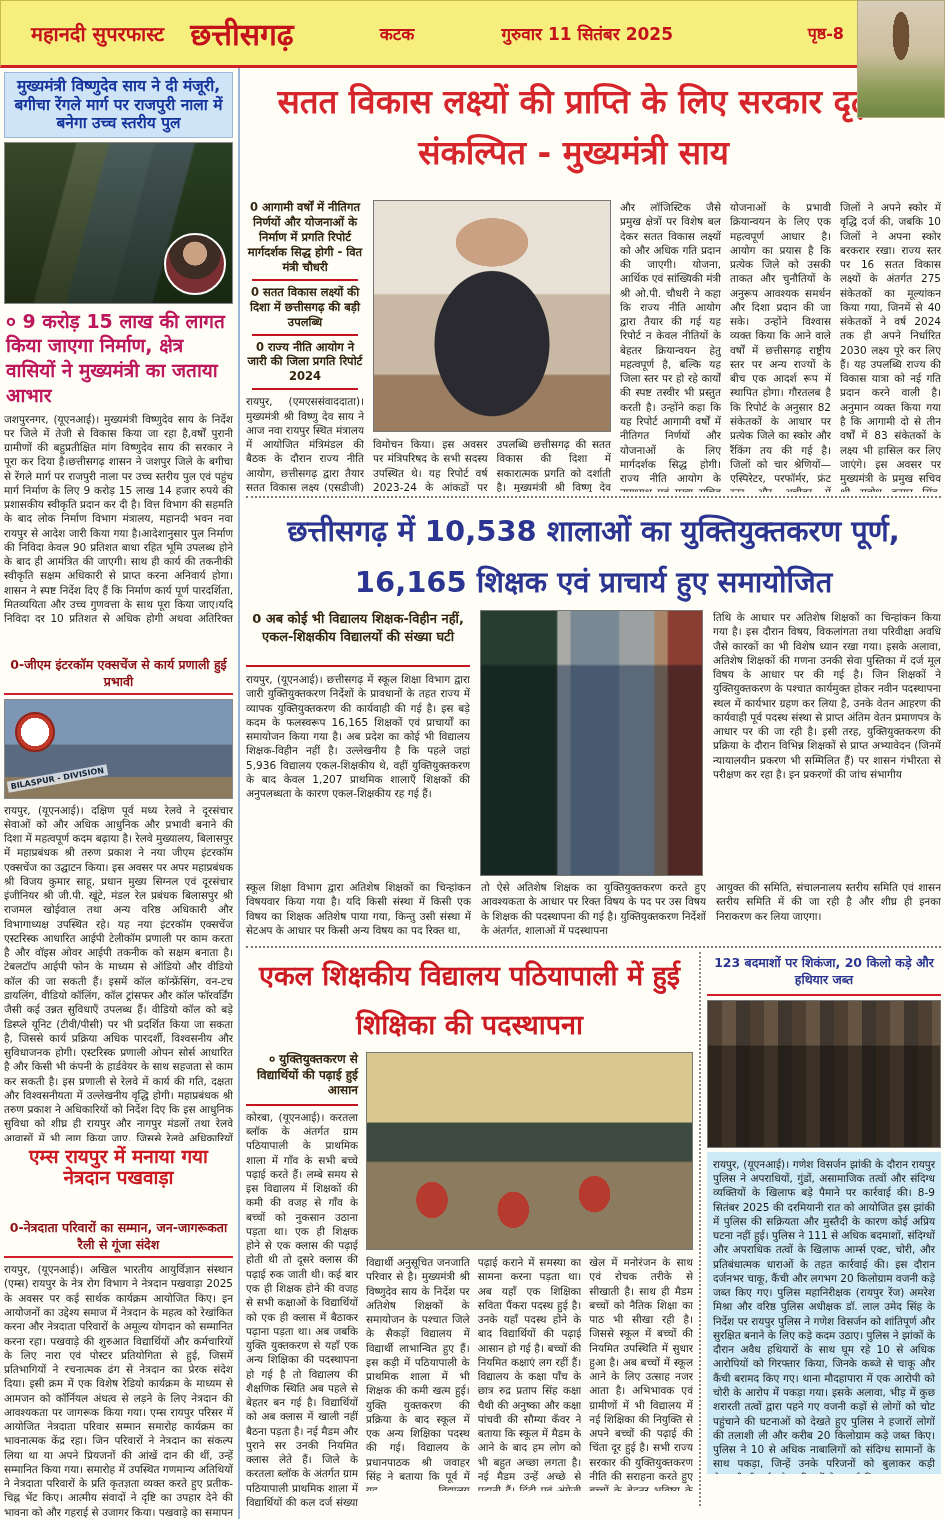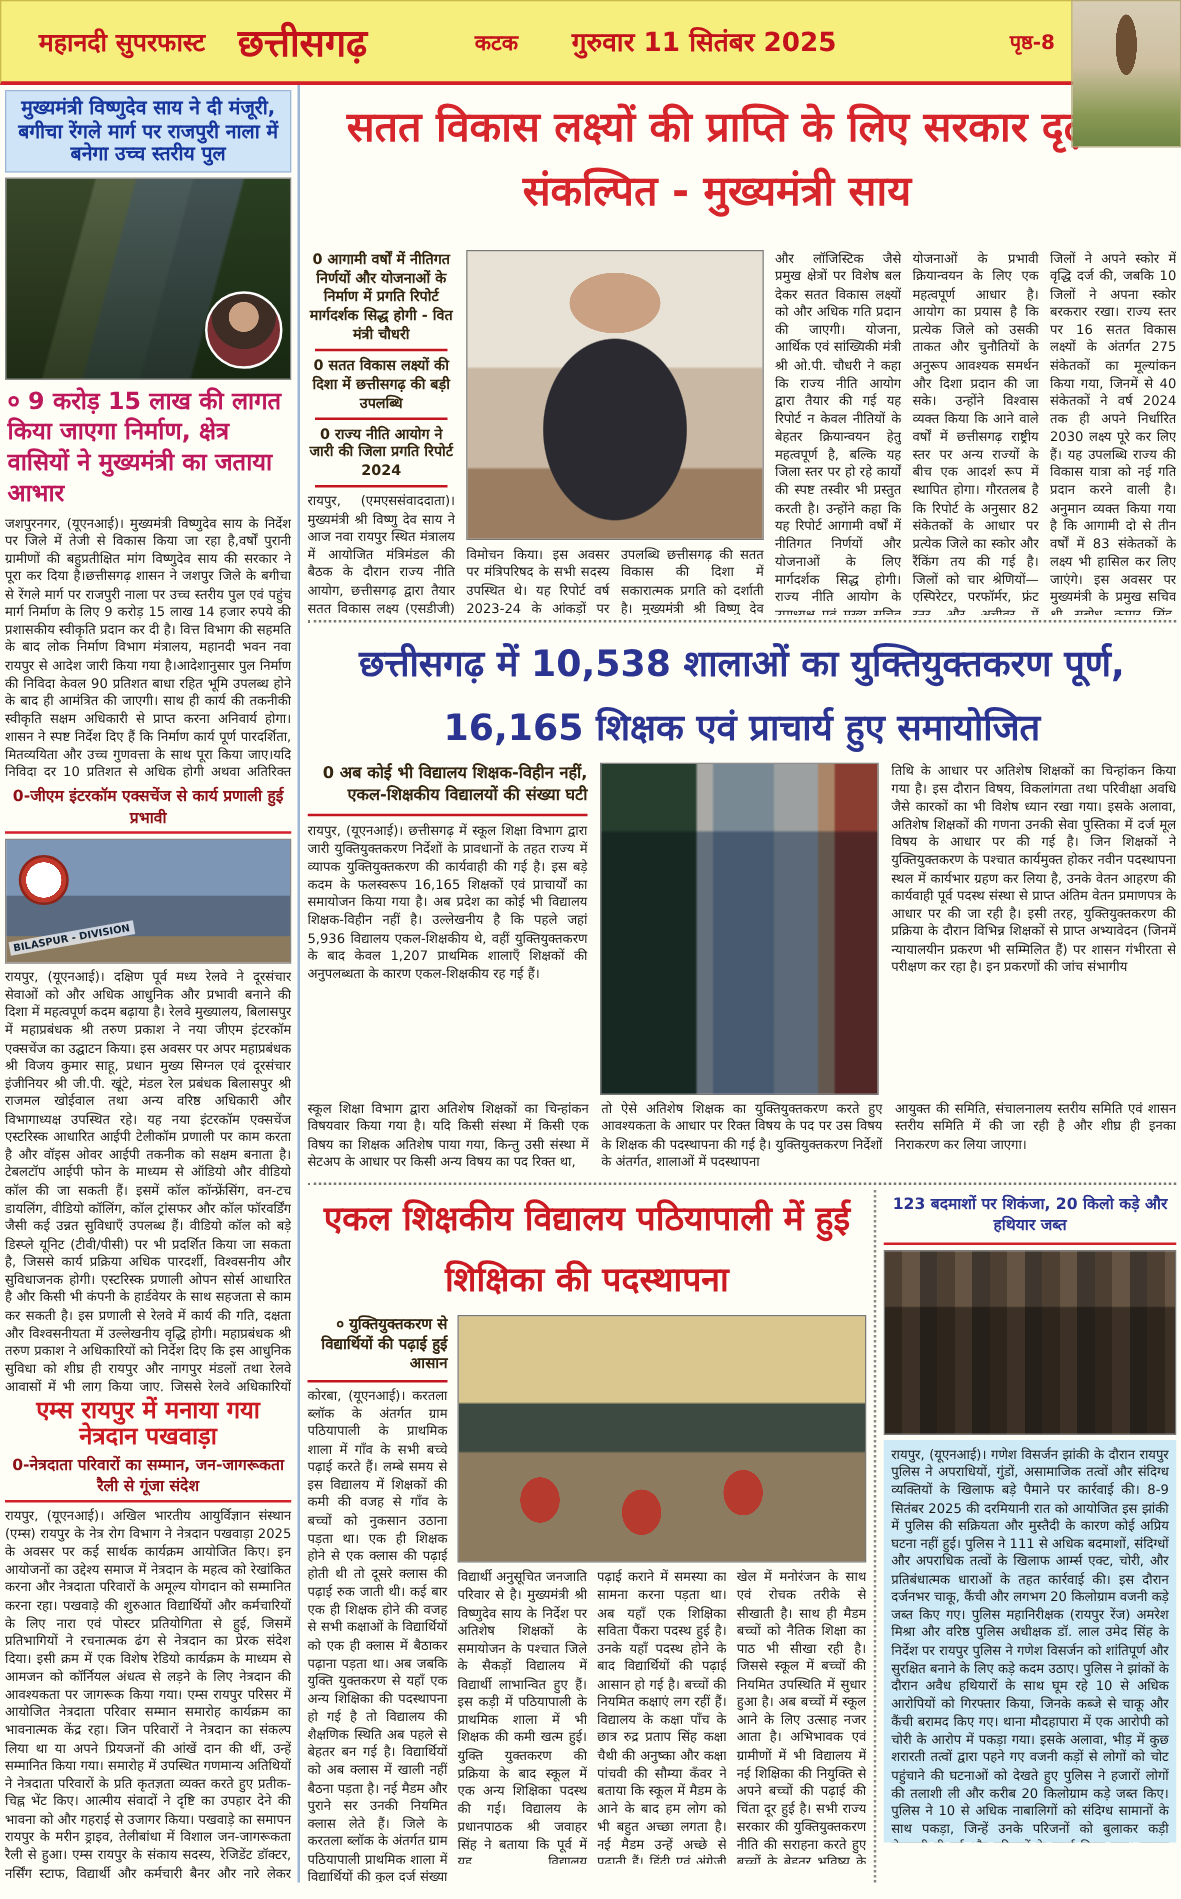--- a/index.html
+++ b/index.html
@@ -18,21 +18,21 @@
   }
   
   .masthead{
     height:68px;background:var(--masthead_yellow);
     border:1px solid #c8b84e;border-bottom:3px solid var(--accent_red);
     display:flex;align-items:center;gap:26px;padding:4px 100px 4px 30px;
   }
   .paper-name{color:#c3121c;font-weight:bold;font-size:20px;}
   .edition-name{color:#c3121c;font-weight:bold;font-size:30px;flex:0 0 auto;}
   .mast-city{color:#c3121c;font-weight:bold;font-size:17px;margin-left:60px;}
-  .mast-date{color:#c3121c;font-weight:bold;font-size:21px;margin-left:17px;}
+  .mast-date{color:#c3121c;font-weight:bold;font-size:17px;margin-left:61px;}
   .mast-page{color:#c3121c;font-weight:bold;font-size:16px;margin-left:auto;}
   .temple-photo{
     position:absolute;top:0;right:0;width:88px;height:118px;z-index:5;
     background:
       radial-gradient(14px 40px at 50% 30%, #6d4f33 0 60%, transparent 61%),
       linear-gradient(180deg,#d8cdb6 0%,#cdbf9f 45%,#8a9a55 78%,#6f8544 100%);
     border:1px solid #b4a87e;
   }
   
   .content{display:flex;align-items:stretch;}
@@ -59,21 +59,21 @@
     background:radial-gradient(circle at 50% 32%,#caa183 0 24%,#3d2d25 25% 52%,#7a2f33 53% 100%);
   }
   .sub-red{
     color:#be185d;font-weight:bold;font-size:19px;line-height:1.3;
     padding:5px 2px 4px;
   }
   .bridge-body{height:214px;}
   .hl-red{color:#cb1a22;font-weight:bold;font-size:19px;line-height:1.15;text-align:center;padding-top:5px;}
   .deck{
     color:#8d1016;font-weight:bold;font-size:12.5px;text-align:center;
-    border-bottom:2px solid var(--accent_red);padding:2px 0 3px;margin-bottom:4px;
+    border-bottom:2px solid var(--accent_red);padding:2px 0 3px;margin-bottom:4px;margin-top:28px;
   }
   .railway-photo{
     height:100px;border:1px solid #888;position:relative;margin-bottom:4px;
     background:
       linear-gradient(180deg,#7d96b5 0 45%,#5a6a80 46% 78%,#8c7a5e 79% 100%);
   }
   .railway-logo{
     position:absolute;left:10px;top:12px;width:40px;height:40px;border-radius:50%;
     background:radial-gradient(circle,#fff 0 55%,#c0392b 56% 100%);
     border:2px solid #8e2318;
@@ -107,22 +107,22 @@
   .mid-cols .news-body{flex:1;}
   .ma-col{flex:1;overflow:hidden;}
   
   .school-headline{
     color:#2b3490;font-weight:bold;font-size:29px;line-height:1.75;
     text-align:center;height:108px;padding-top:4px;
   }
   .school-row{display:flex;gap:10px;height:266px;overflow:hidden;}
   .school-left{width:224px;flex:0 0 auto;}
   .school-bullet{
-    color:#33250f;font-weight:bold;font-size:13px;line-height:1.35;text-align:right;
-    border-bottom:2px solid #c41420;padding-bottom:6px;margin-bottom:5px;
+    color:#33250f;font-weight:bold;font-size:13px;line-height:1.35;text-align:center;
+    border-bottom:2px solid #c41420;padding-bottom:20px;margin-bottom:5px;
   }
   .classroom-photo{
     flex:1;border:1px solid #777;
     background:
       linear-gradient(90deg,#2e4a3a 0 34%,#c9cdd2 35% 40%,#8fa6bd 41% 62%,#b9c2cc 63% 78%,#caa183 79% 84%,#a44a3f 85% 100%),
       linear-gradient(180deg,#d7d2c8 0 20%,#7e8a96 21% 100%);
     background-blend-mode:multiply;
   }
   .school-right{width:228px;flex:0 0 auto;}
   .school-bottom{display:flex;gap:10px;height:62px;overflow:hidden;margin-top:4px;}

